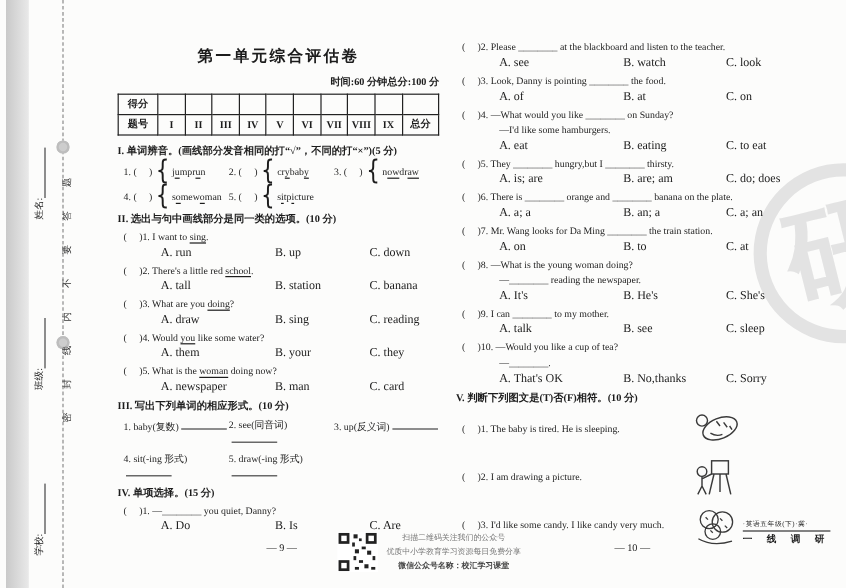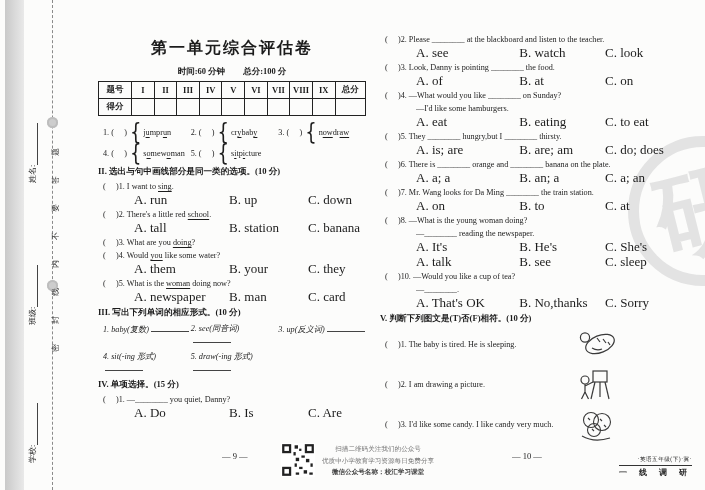--- a/index.html
+++ b/index.html
@@ -22,56 +22,56 @@
     font-size:8px;letter-spacing:9px;white-space:nowrap;color:#333;}
   
   .wm{position:absolute;left:628px;top:136px;width:150px;height:150px;border:11px solid #e3e3e3;
     border-radius:50%;box-sizing:border-box;display:flex;align-items:center;justify-content:center;z-index:0;}
   .wm span{font-size:96px;line-height:1;color:#e3e3e3;font-weight:bold;transform:rotate(-14deg);
     font-family:"Liberation Sans","DejaVu Sans",sans-serif;}
   
   .page{position:absolute;z-index:1;}
   #p1{left:98px;top:38px;width:268px;}
   #p2{left:380px;top:33px;width:288px;}
-  .title{font-size:16px;font-weight:bold;text-align:center;margin:0 0 7px;letter-spacing:2px;
+  .title{font-size:13px;font-weight:bold;text-align:center;margin:0 0 7px;letter-spacing:2px;
     font-family:"Liberation Sans","DejaVu Sans",sans-serif;}
-  .meta{display:flex;justify-content:center;font-size:8.5px;font-weight:bold;margin-bottom:3px;gap:18px;}
+  .meta{display:flex;justify-content:flex-end;font-size:8.5px;font-weight:bold;margin-bottom:3px;}
   table.score{width:100%;border-collapse:collapse;table-layout:fixed;margin-bottom:7px;
     border:1.5px solid #111;}
   table.score td{border:1px solid #222;height:16px;text-align:center;font-size:8.5px;
     font-weight:bold;padding:0;overflow:hidden;}
   table.score td.c0{width:12%;} table.score td.cl{width:11%;}
   .sec{font-size:8.6px;font-weight:bold;margin:4px 0 2px;}
   .q{font-size:8.2px;line-height:13px;padding-left:5px;}
   .q2l{padding-left:36px;}
   .ul{text-decoration:underline;text-underline-offset:2px;}
-  .opts{display:flex;padding-left:36px;font-size:13px;line-height:13px;margin-bottom:2px;}
+  .opts{display:flex;padding-left:36px;font-size:10px;line-height:13px;margin-bottom:2px;}
   .opts span:nth-child(1){width:41%;} .opts span:nth-child(2){width:34%;} .opts span:nth-child(3){width:25%;}
   
   .prow{display:flex;font-size:8.2px;margin:2px 0 3px;padding-left:5px;}
   .pair{width:33.33%;display:flex;align-items:center;}
   .brace{font-size:18px;line-height:1;margin:0 2px 0 3px;display:inline-block;transform:scaleY(1.25);
     font-family:"DejaVu Sans",sans-serif;}
   .pwords{display:flex;flex-direction:row;line-height:11px;}
   
-  .trow{display:flex;font-size:8.2px;margin:4px 0 6px;padding-left:5px;font-style:italic;}
+  .trow{display:flex;font-size:8.2px;margin:4px 0 6px;padding-left:5px;}
   .titem{width:33.33%;}
   .fill{display:inline-block;width:38px;height:8px;border-bottom:1px solid #444;margin-left:2px;}
   
   .vrow{position:relative;height:37px;margin-top:3px;}
   .vrow .q{position:absolute;left:0;top:10px;text-align:right;}
   .vrow svg{position:absolute;left:196px;top:0;}
   
   .pagenum{position:absolute;z-index:2;font-size:8.5px;color:#222;}
   #pn1{left:222px;top:451px;} #pn2{left:512px;top:451px;}
   .qrblock{position:absolute;left:281px;top:443px;display:flex;gap:7px;z-index:2;align-items:center;}
   .qrtxt{font-size:6.6px;color:#777;line-height:1.75;text-align:center;
     font-family:"Liberation Sans","DejaVu Sans",sans-serif;}
   .qrtxt .l3{color:#444;font-weight:bold;}
-  .brand{position:absolute;right:13px;top:456px;text-align:right;z-index:2;}
+  .brand{position:absolute;right:13px;top:433px;text-align:left;z-index:2;}
   .brand .t1{font-size:5.6px;color:#222;border-bottom:1px solid #333;padding-bottom:1px;letter-spacing:.5px;}
   .brand .t2{font-size:8px;font-weight:bold;letter-spacing:5px;margin-top:1px;}
 </style>
 </head>
 <body>
 
 <div class="scan-strip"></div>
 <div class="fold-line"></div>
 <div class="hole hole1"></div>
 <div class="hole hole2"></div>
@@ -88,48 +88,49 @@
 <div class="page" id="p1">
   <div class="title">第一单元综合评估卷</div>
   <div class="meta">
     <span>时间:60 分钟</span>
     <span>总分:100 分</span>
   </div>
 
   <table class="score">
     <tbody>
         <tr>
+      <td class="c0">得分</td>
+      <td></td>
+          <td></td>
+      <td></td>
+          <td></td>
+      <td></td>
+          <td></td>
+      <td></td>
+          <td></td>
+      <td></td>
+          <td class="cl"></td>
+    </tr>
+    <tr>
       <td class="c0">题号</td>
       <td>I</td>
       <td>II</td>
       <td>III</td>
       <td>IV</td>
       <td>V</td>
       <td>VI</td>
       <td>VII</td>
       <td>VIII</td>
       <td>IX</td>
       <td class="cl">总分</td>
     </tr>
-    <tr>
-      <td class="c0">得分</td>
-      <td></td>
-          <td></td>
-      <td></td>
-          <td></td>
-      <td></td>
-          <td></td>
-      <td></td>
-          <td></td>
-      <td></td>
-          <td class="cl"></td>
-    </tr>
   </tbody>
     </table>
 
+  <div class="sec">I. 单词辨音。(画线部分发音相同的打“√”，不同的打“×”)(5 分)</div>
   <div class="prow">
     <div class="pair">
       <span>1.&nbsp;(&nbsp;&nbsp;&nbsp;&nbsp;&nbsp;)</span>
       <span class="brace">{</span>
       <span class="pwords">
         <span><span>j</span><span class="ul">u</span><span>mp</span></span>
         <span><span>r</span><span class="ul">u</span><span>n</span></span>
       </span>
     </div>
     <div class="pair">
@@ -175,20 +176,25 @@
       <span>B. up</span>
       <span>C. down</span>
     </div>
   <div class="q"><span>(&nbsp;&nbsp;&nbsp;&nbsp;&nbsp;)2. There's a little red </span><span class="ul">school</span><span>.</span></div>
   <div class="opts">
       <span>A. tall</span>
       <span>B. station</span>
       <span>C. banana</span>
     </div>
   <div class="q"><span>(&nbsp;&nbsp;&nbsp;&nbsp;&nbsp;)3. What are you </span><span class="ul">doing</span><span>?</span></div>
+  <div class="opts">
+      <span>A. draw</span>
+      <span>B. sing</span>
+      <span>C. reading</span>
+    </div>
   <div class="q"><span>(&nbsp;&nbsp;&nbsp;&nbsp;&nbsp;)4. Would </span><span class="ul">you</span><span> like some water?</span></div>
   <div class="opts">
       <span>A. them</span>
       <span>B. your</span>
       <span>C. they</span>
     </div>
   <div class="q"><span>(&nbsp;&nbsp;&nbsp;&nbsp;&nbsp;)5. What is the </span><span class="ul">woman</span><span> doing now?</span></div>
   <div class="opts">
       <span>A. newspaper</span>
       <span>B. man</span>
@@ -254,20 +260,21 @@
       <span>B. to</span>
       <span>C. at</span>
     </div>
   <div class="q">(&nbsp;&nbsp;&nbsp;&nbsp;&nbsp;)8. —What is the young woman doing?</div>
   <div class="q q2l">—________ reading the newspaper.</div>
   <div class="opts">
       <span>A. It's</span>
       <span>B. He's</span>
       <span>C. She's</span>
     </div>
+  <div class="q">(&nbsp;&nbsp;&nbsp;&nbsp;&nbsp;)9. I can ________ to my mother.</div>
   <div class="opts">
       <span>A. talk</span>
       <span>B. see</span>
       <span>C. sleep</span>
     </div>
   <div class="q">(&nbsp;&nbsp;&nbsp;&nbsp;&nbsp;)10. —Would you like a cup of tea?</div>
   <div class="q q2l">—________.</div>
   <div class="opts">
       <span>A. That's OK</span>
       <span>B. No,thanks</span>

